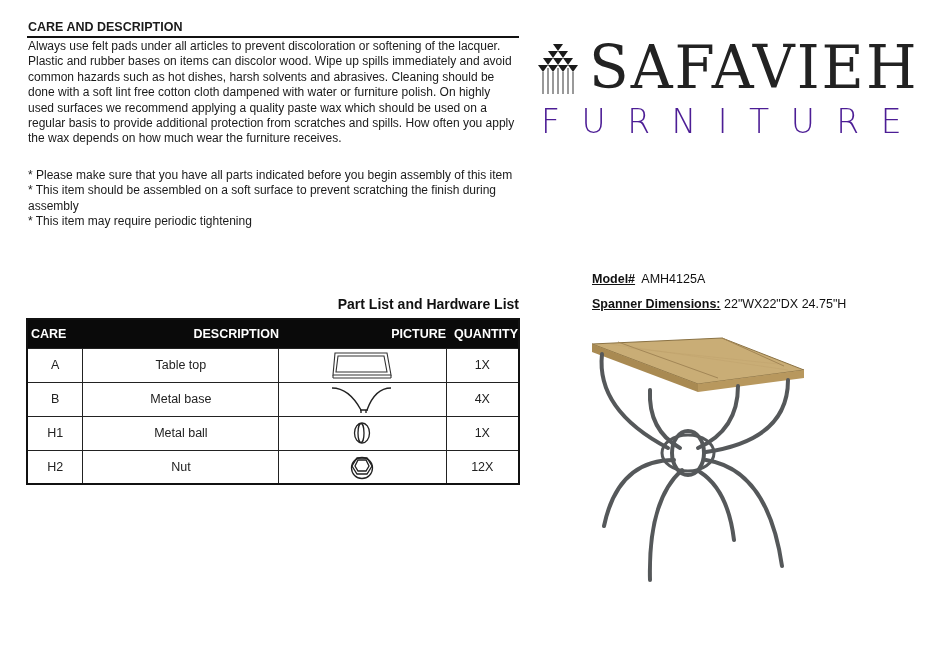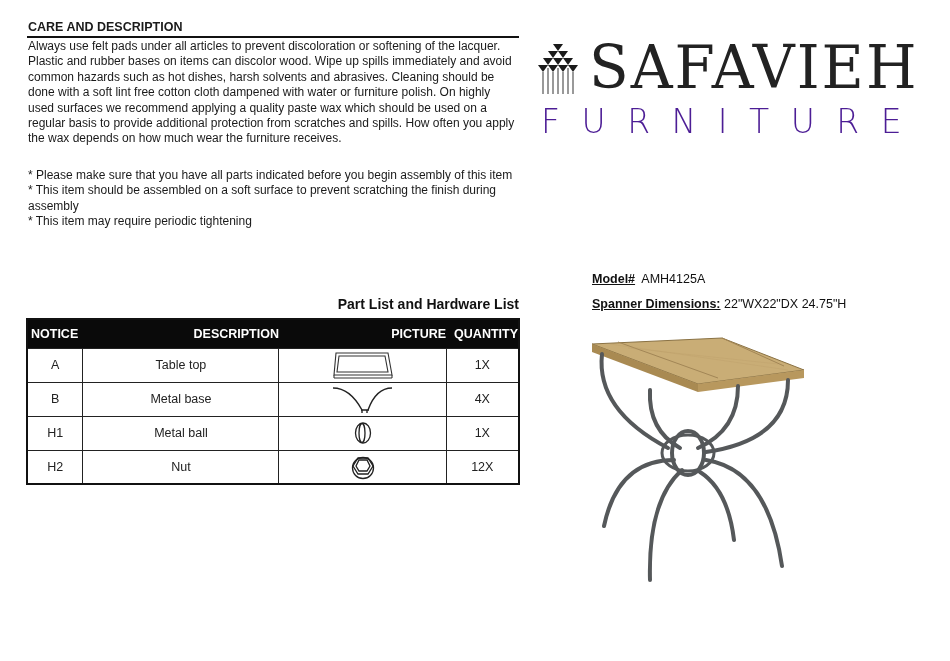--- a/index.html
+++ b/index.html
@@ -113,21 +113,21 @@
 </div>
 <div class="meta" id="dims">
   <b>Spanner Dimensions:</b>
   <span>22"WX22"DX 24.75"H</span>
 </div>
 
 <div class="table-title">Part List and Hardware List</div>
 <table class="parts">
   <thead>
     <tr>
-      <th class="c-piece">NOTICE</th>
+      <th class="c-piece">CARE</th>
       <th class="c-desc">DESCRIPTION</th>
       <th class="c-pic">PICTURE</th>
       <th class="c-qty">QUANTITY</th>
     </tr>
   </thead>
   <tbody>
     <tr>
       <td>A</td>
       <td>Table top</td>
       <td>

